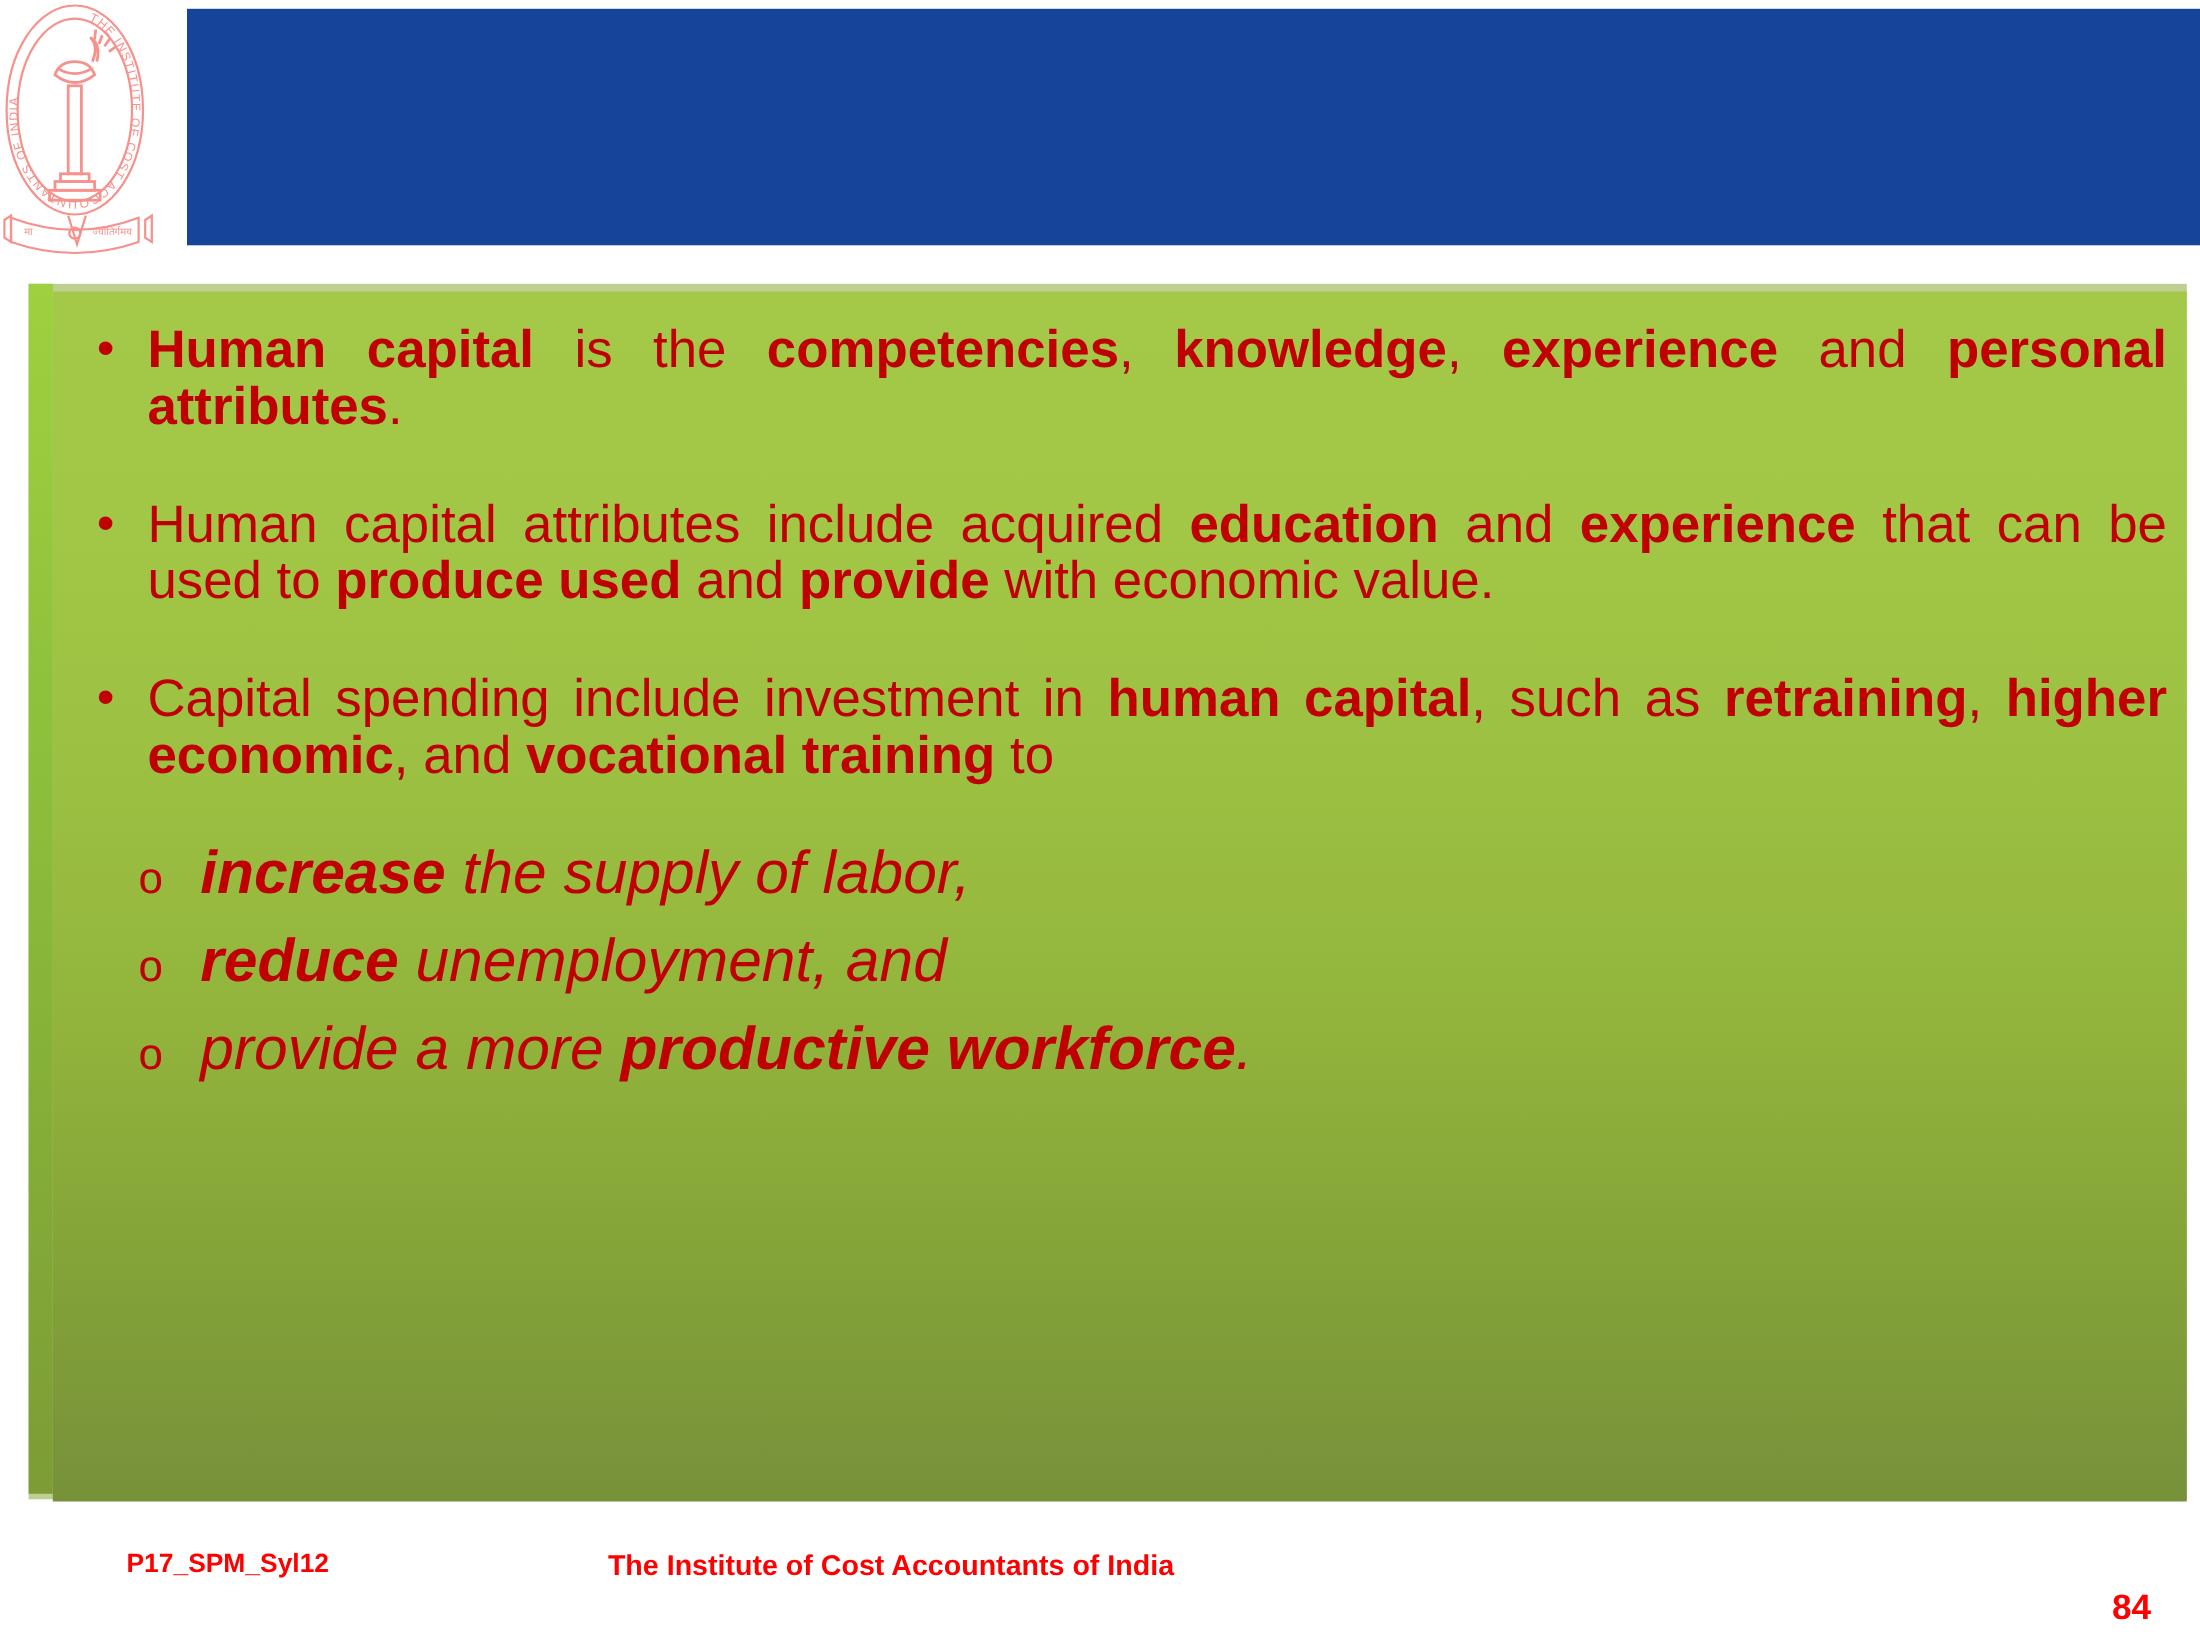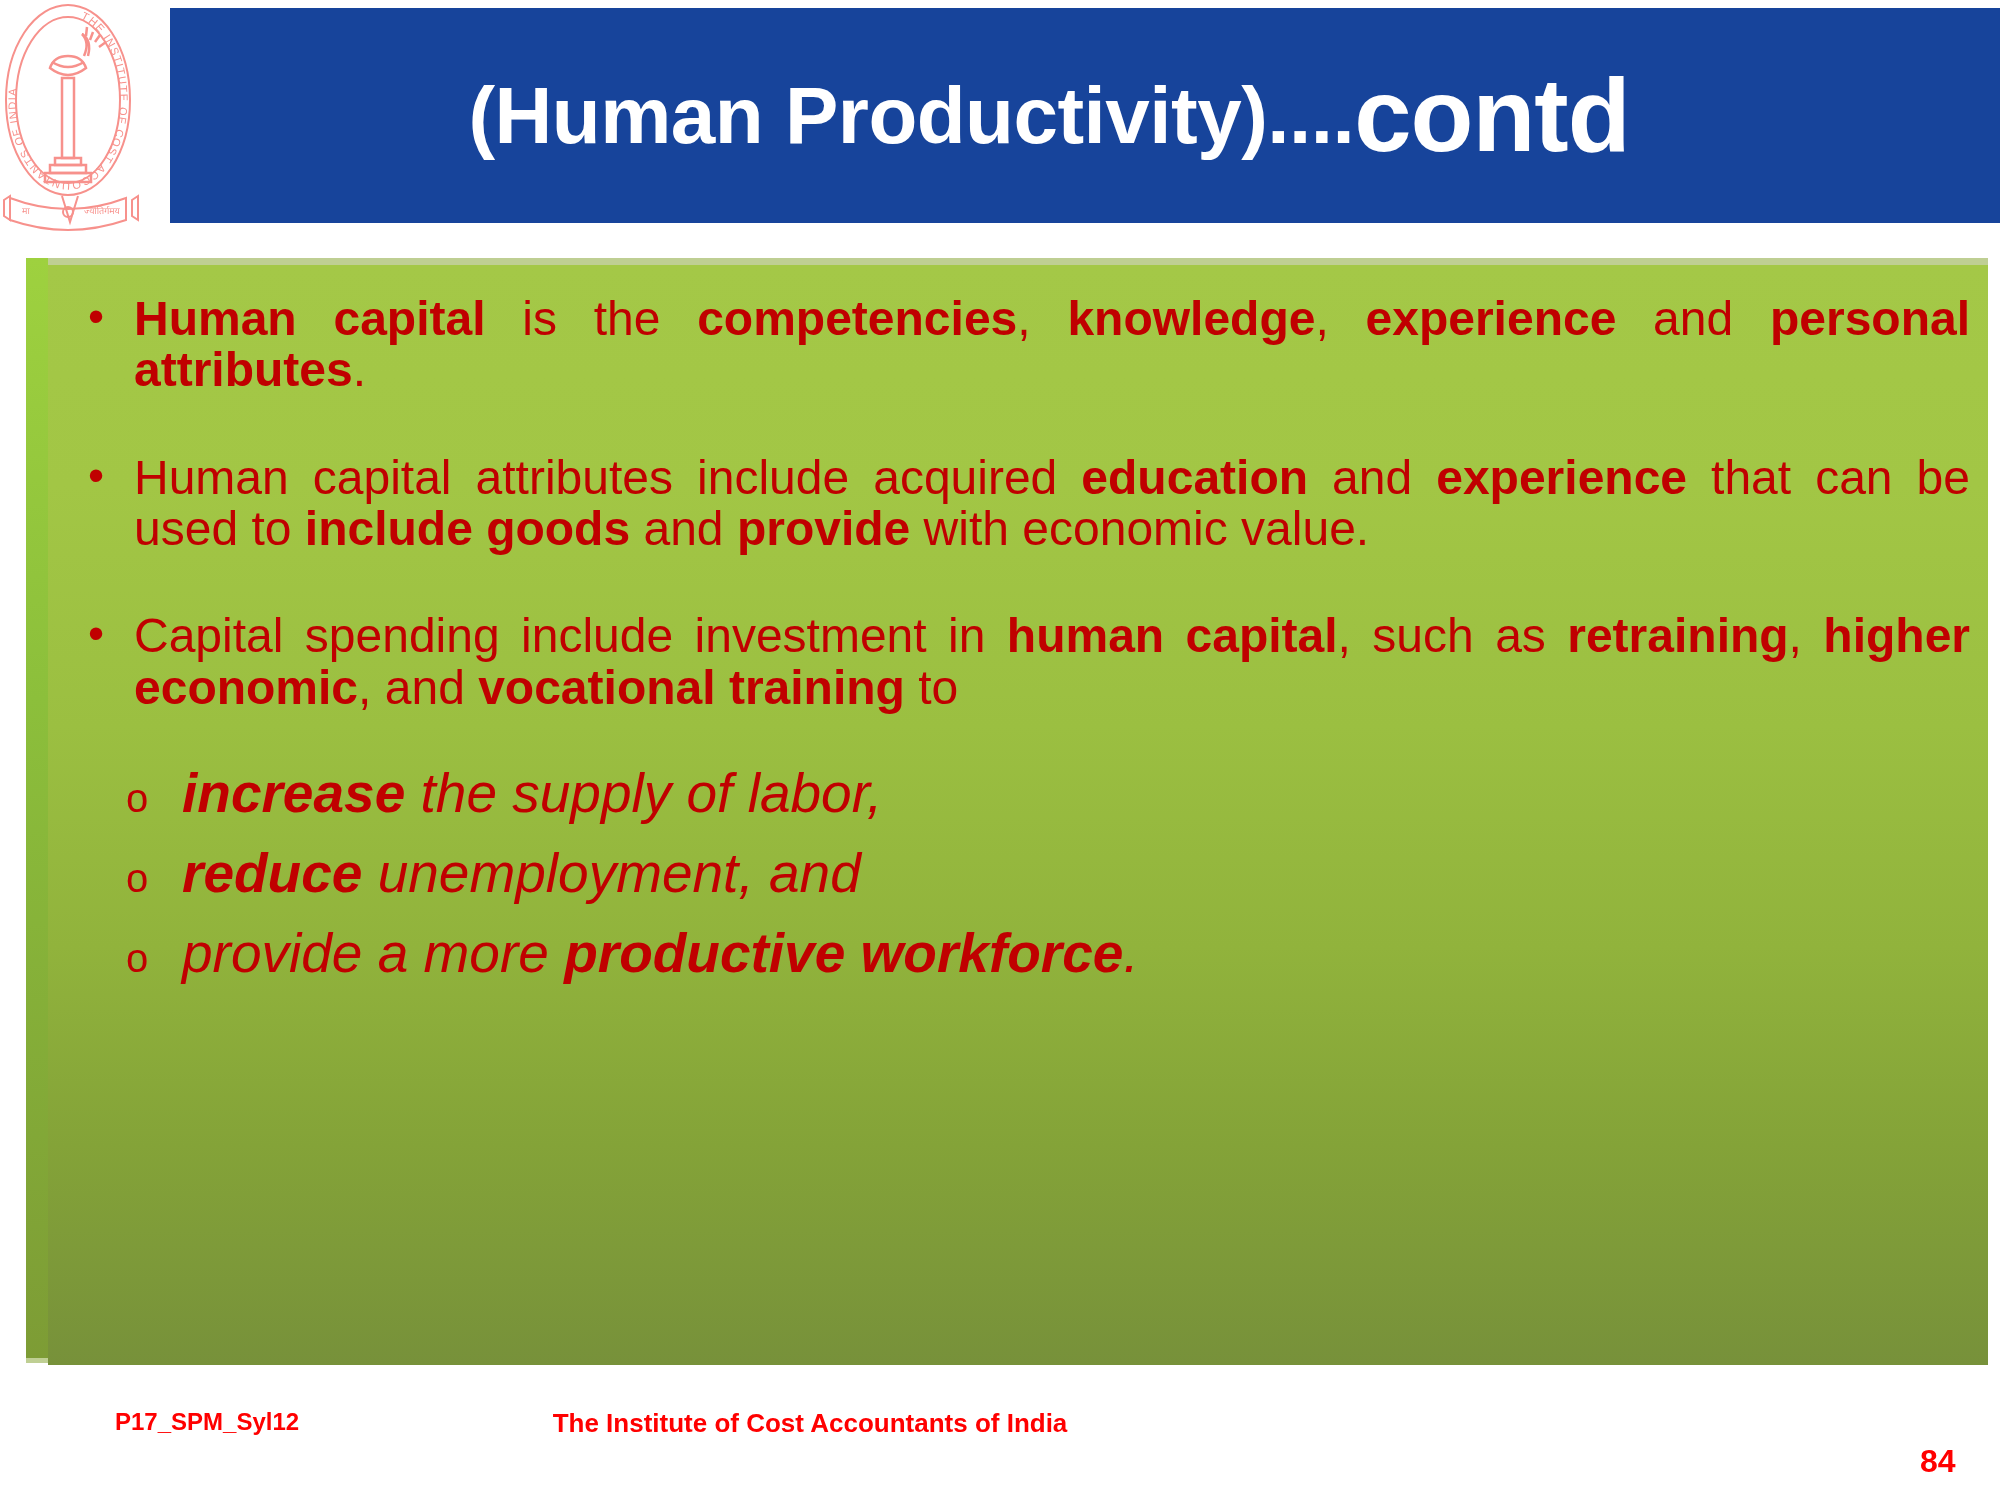--- a/index.html
+++ b/index.html
@@ -213,25 +213,20 @@
     z-index: 7;
   }
 </style>
 </head>
 <body>
 
 <div id="slide">
 
   <div id="header-bar"></div>
 
-  <div id="header-title">
-    <span class="title-main">(Human Productivity)</span>
-    <span class="title-main">....</span>
-    <span class="title-contd">contd</span>
-  </div>
 
   <div id="logo-box">
     <svg width="170" height="240" viewBox="0 0 170 240" aria-hidden="true">
       <g fill="none" stroke="#f7918c" stroke-width="2">
         <ellipse cx="68" cy="100" rx="62" ry="95"></ellipse>
         <ellipse cx="68" cy="100" rx="52" ry="83"></ellipse>
       </g>
 
       <g fill="none" stroke="#f7918c" stroke-width="2.5">
         <rect x="62" y="78" width="12" height="80"></rect>
@@ -270,21 +265,21 @@
 
   <div id="content-panel">
 
     <div class="bullet-row b1">
       <div class="bullet-mark">•</div>
       <div class="bullet-text"><b>Human capital</b><span> is the </span><b>competencies</b><span>, </span><b>knowledge</b><span>, </span><b>experience</b><span> and </span><b>personal attributes</b><span>.</span></div>
     </div>
 
     <div class="bullet-row b2">
       <div class="bullet-mark">•</div>
-      <div class="bullet-text"><span>Human capital attributes include acquired </span><b>education</b><span> and </span><b>experience</b><span> that can be used to </span><b>include goods</b><span> and </span><b>provide</b><span> with economic value.</span></div>
+      <div class="bullet-text"><span>Human capital attributes include acquired </span><b>education</b><span> and </span><b>experience</b><span> that can be used to </span><b>produce used</b><span> and </span><b>provide</b><span> with economic value.</span></div>
     </div>
 
     <div class="bullet-row b3">
       <div class="bullet-mark">•</div>
       <div class="bullet-text"><span>Capital spending include investment in </span><b>human capital</b><span>, such as </span><b>retraining</b><span>, </span><b>higher economic</b><span>, and </span><b>vocational training</b><span> to</span></div>
     </div>
 
     <div id="sub-list">
       <div class="sub-row">
         <div class="sub-mark">o</div>

